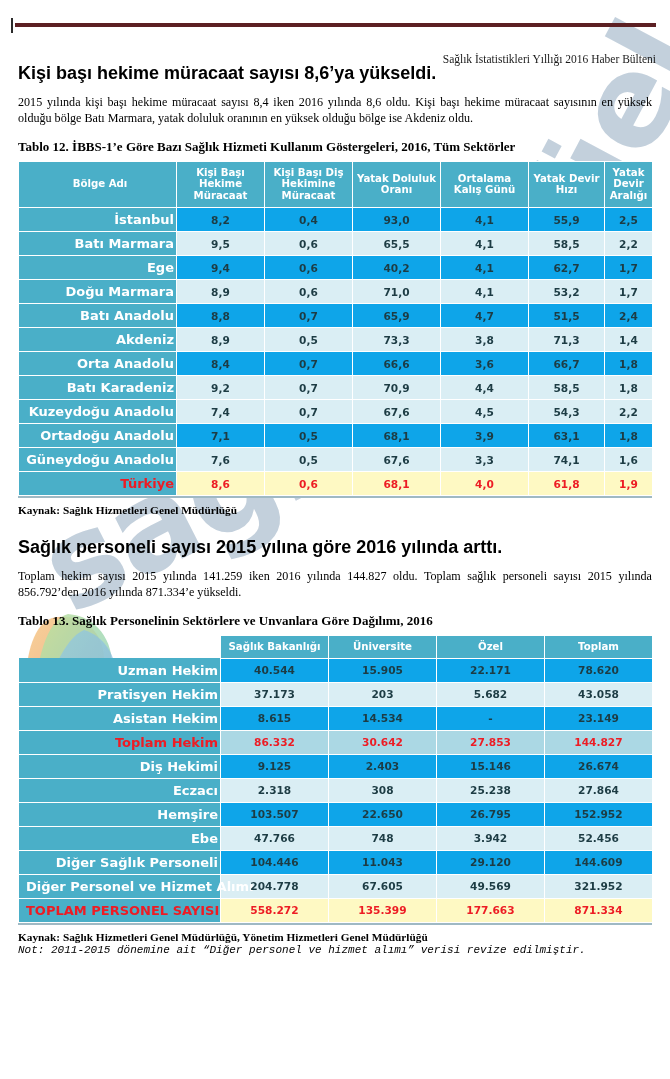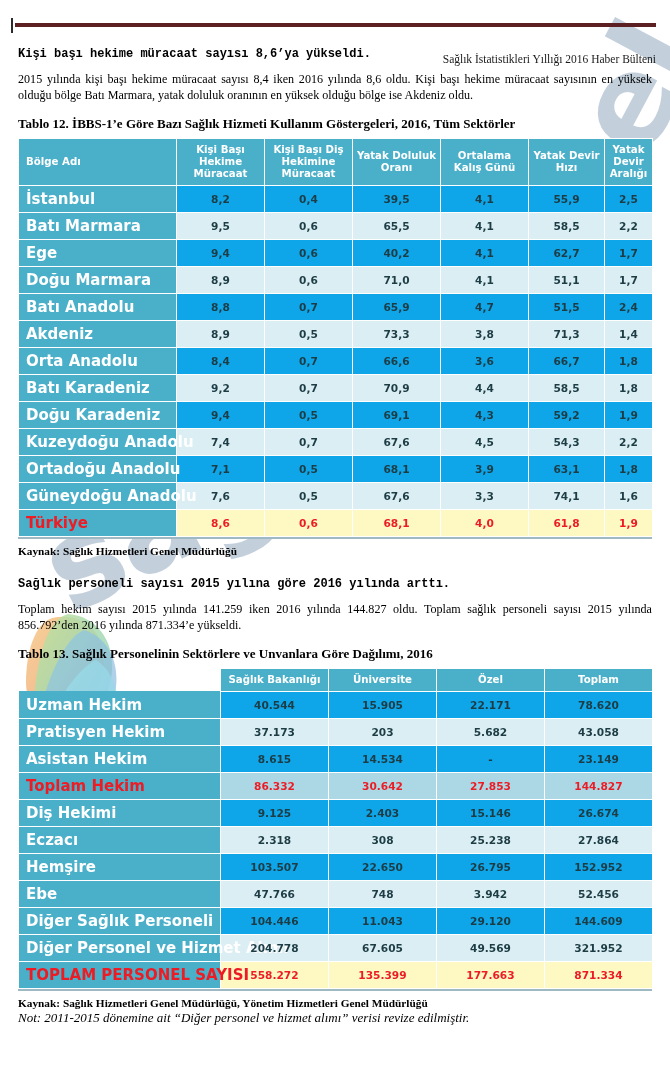--- a/index.html
+++ b/index.html
@@ -92,25 +92,25 @@
   }
 
   .content {
     position: absolute;
     left: 18px;
     top: 40px;
     width: 634px;
   }
 
   h2.lead {
-    font-size: 12px;
+    font-size: 18px;
     font-weight: 700;
-    margin: 7px 0 9px 0;
+    margin: 22px 0 9px 0;
     line-height: 1.25;
-    font-family: Liberation Mono, monospace;
+    font-family: Liberation Sans, sans-serif;
   }
   p.body {
     font-size: 12.1px;
     margin: 0 0 6px 0;
     line-height: 1.33;
     text-align: justify;
     font-family: "Liberation Serif", serif;
   }
   .tbl-title {
     font-size: 13px;
@@ -118,24 +118,24 @@
     margin: 13px 0 6px 0;
     font-family: "Liberation Serif", serif;
   }
   .src {
     font-size: 11.3px;
     font-weight: 700;
     margin: 6px 0 0 0;
     font-family: "Liberation Serif", serif;
   }
   .note {
-    font-size: 13px;
+    font-size: 11px;
     font-style: italic;
     margin: 1px 0 0 0;
-    font-family: Liberation Serif, serif;
+    font-family: Liberation Mono, monospace;
   }
 
   
   table.dt {
     border-collapse: collapse;
     width: 634px;
     table-layout: fixed;
     font-family: "DejaVu Sans", "Liberation Sans", sans-serif;
   }
   table.dt th, table.dt td {
@@ -146,35 +146,35 @@
   table.dt thead th {
     background: #4aafc8;
     color: #ffffff;
     font-size: 10.2px;
     line-height: 1.16;
     text-align: center;
     padding: 5px 2px;
     vertical-align: middle;
   }
   table.dt thead th.rowhead {
-    text-align: left;
+    text-align: center;
     padding-left: 7px;
     background: #4aafc8;
   }
   table.dt thead th.blank {
     background: transparent;
     border-color: transparent;
     border-right: 1.6px solid #ffffff;
   }
   table.dt tbody th {
     background: #4aafc8;
     color: #ffffff;
-    font-size: 15px;
-    text-align: left;
-    padding: 4px 12px 4px 7px;
+    font-size: 13px;
+    text-align: right;
+    padding: 4px 2px 4px 7px;
     vertical-align: middle;
     white-space: nowrap;
   }
   table.dt tbody td {
     font-size: 10.6px;
     text-align: center;
     color: #1d3c44;
     padding: 4px 2px;
     vertical-align: middle;
   }
@@ -259,21 +259,21 @@
             <th>Ortalama Kalış Günü</th>
             <th>Yatak Devir Hızı</th>
             <th>Yatak Devir Aralığı</th>
           </tr>
         </thead>
         <tbody id="t12-body">
             <tr class="odd">
               <th>İstanbul</th>
               <td>8,2</td>
               <td>0,4</td>
-              <td>39,5</td>
+              <td>93,0</td>
               <td>4,1</td>
               <td>55,9</td>
               <td>2,5</td>
             </tr>
             <tr class="even">
               <th>Batı Marmara</th>
               <td>9,5</td>
               <td>0,6</td>
               <td>65,5</td>
               <td>4,1</td>
@@ -288,21 +288,21 @@
               <td>4,1</td>
               <td>62,7</td>
               <td>1,7</td>
             </tr>
             <tr class="even">
               <th>Doğu Marmara</th>
               <td>8,9</td>
               <td>0,6</td>
               <td>71,0</td>
               <td>4,1</td>
-              <td>51,1</td>
+              <td>53,2</td>
               <td>1,7</td>
             </tr>
             <tr class="odd">
               <th>Batı Anadolu</th>
               <td>8,8</td>
               <td>0,7</td>
               <td>65,9</td>
               <td>4,7</td>
               <td>51,5</td>
               <td>2,4</td>
@@ -326,29 +326,20 @@
               <td>1,8</td>
             </tr>
             <tr class="even">
               <th>Batı Karadeniz</th>
               <td>9,2</td>
               <td>0,7</td>
               <td>70,9</td>
               <td>4,4</td>
               <td>58,5</td>
               <td>1,8</td>
-            </tr>
-            <tr class="odd">
-              <th>Doğu Karadeniz</th>
-              <td>9,4</td>
-              <td>0,5</td>
-              <td>69,1</td>
-              <td>4,3</td>
-              <td>59,2</td>
-              <td>1,9</td>
             </tr>
             <tr class="even">
               <th>Kuzeydoğu Anadolu</th>
               <td>7,4</td>
               <td>0,7</td>
               <td>67,6</td>
               <td>4,5</td>
               <td>54,3</td>
               <td>2,2</td>
             </tr>

